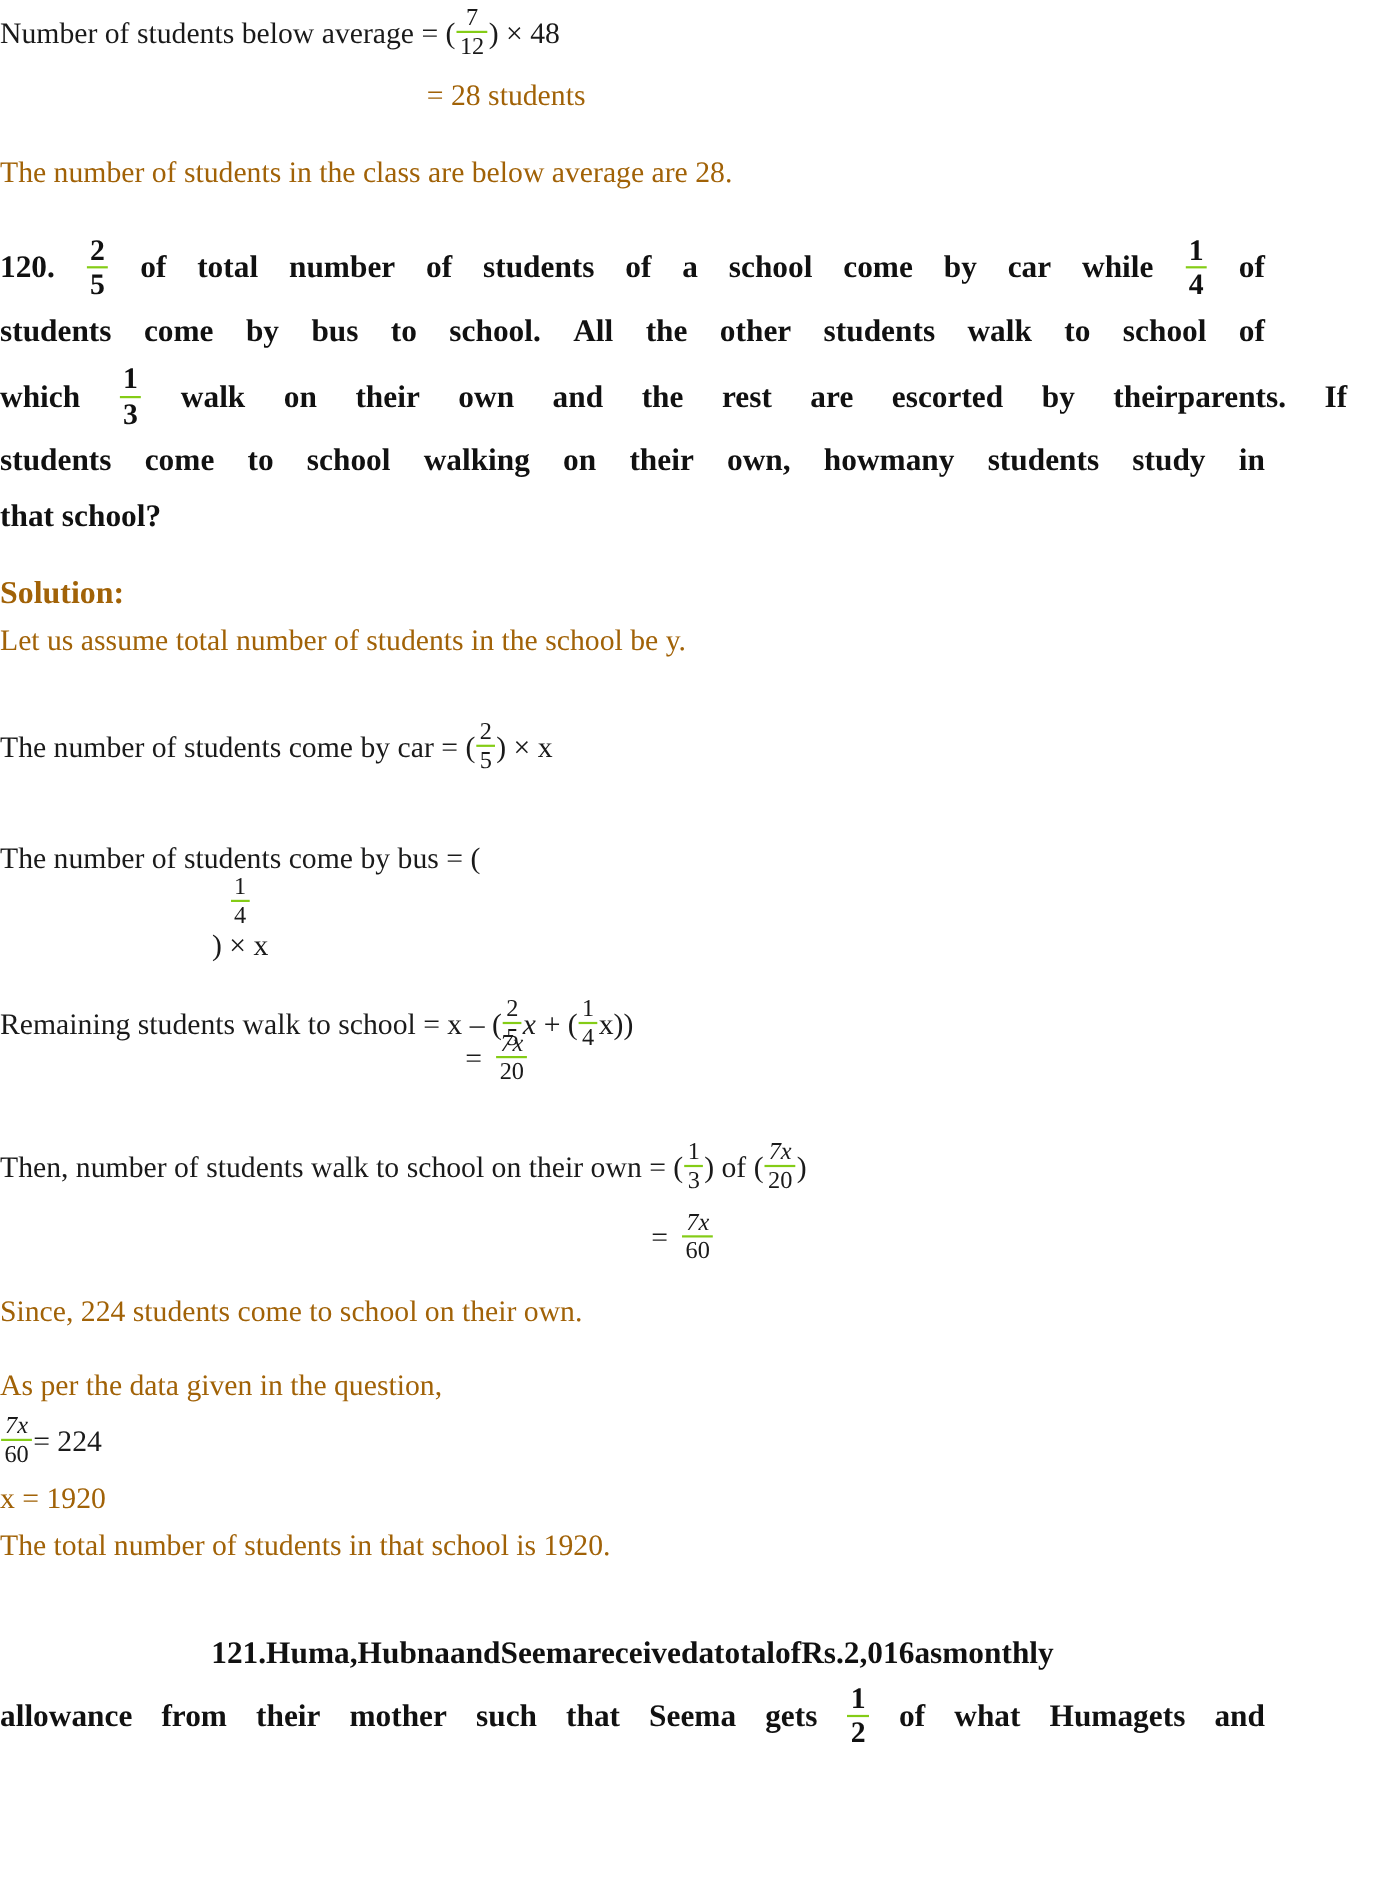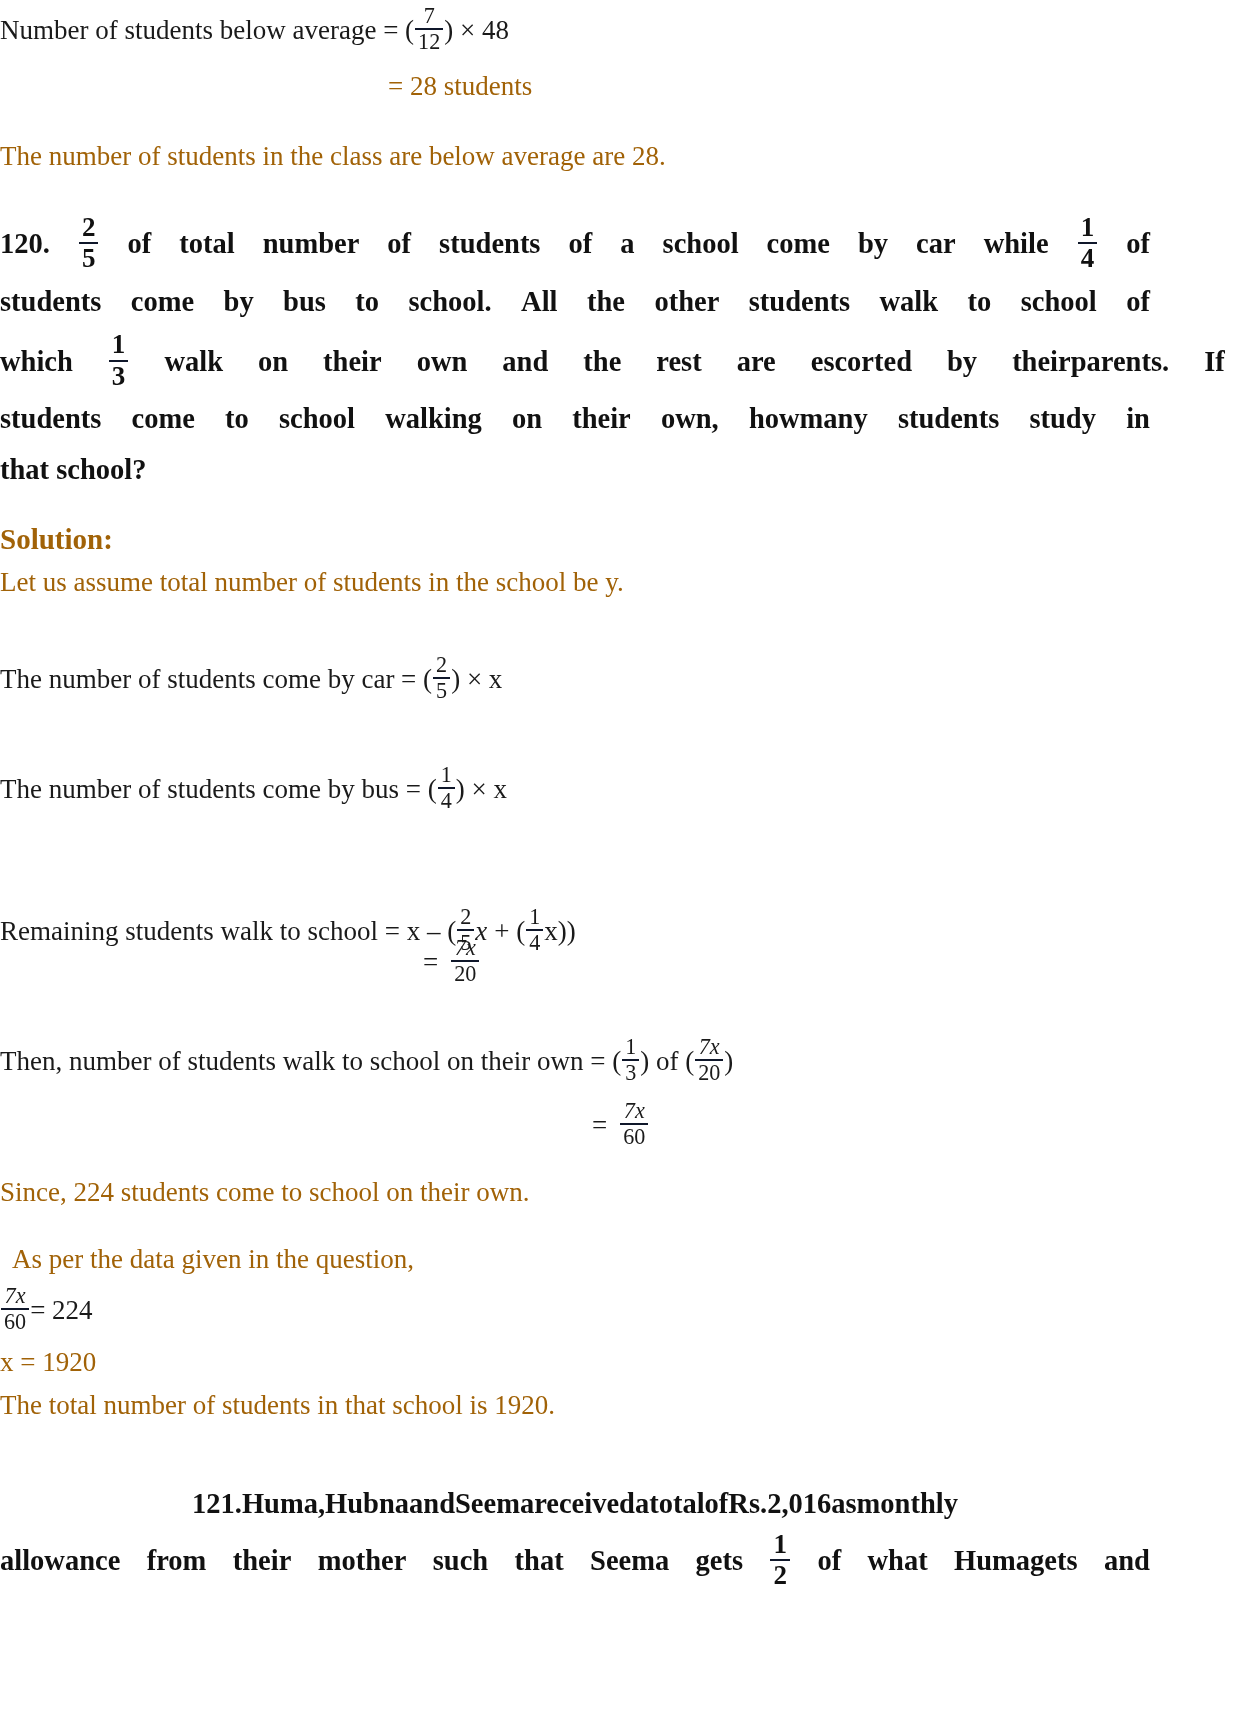--- a/index.html
+++ b/index.html
@@ -67,21 +67,21 @@
     display: block;
     padding: 0 3px 1px 3px;
     font-size: 0.82em;
     line-height: 1;
   }
   .frac .den {
     display: block;
     padding: 1px 3px 0 3px;
     font-size: 0.82em;
     line-height: 1;
-    border-top: 2px solid #0f172a;
+    border-top: 2px solid #84cc16;
   }
   .frac.big .num, .frac.big .den { font-size: 0.95em; }
   .ital { font-style: italic; }
   .eqrow {
     position: absolute;
     display: flex;
     align-items: center;
     white-space: nowrap;
     font-size: 27px;
   }
@@ -203,21 +203,21 @@
 
   <div class="eqrow" style="left:0px; top:655px;">
     <span>The number of students come by car = (</span>
     <span class="frac">
       <span class="num">2</span>
       <span class="den">5</span>
     </span>
     <span>) × x</span>
   </div>
 
-  <div class="eqrow" style="left:0px; top:765px;">
+  <div class="eqrow" style="left:0px; top:765px;flex-direction:column;">
     <span>The number of students come by bus = (</span>
     <span class="frac">
       <span class="num">1</span>
       <span class="den">4</span>
     </span>
     <span>) × x</span>
   </div>
 
   <div class="eqrow" style="left:0px; top:907px;">
     <span>Remaining students walk to school = x – (</span>
@@ -262,21 +262,21 @@
     <span>=</span>
     <span class="sp-l"></span>
     <span class="frac">
       <span class="num ital">7x</span>
       <span class="den">60</span>
     </span>
   </div>
 
   <div class="line body-text" style="left:0px; top:1178px;">Since, 224 students come to school on their own.</div>
 
-  <div class="line body-text" style="left:12px; top:1245px;">As per the data given in the question,</div>
+  <div class="line body-text" style="left:0px; top:1245px;">As per the data given in the question,</div>
 
   <div class="eqrow" style="left:0px; top:1286px;">
     <span class="frac">
       <span class="num ital">7x</span>
       <span class="den">60</span>
     </span>
     <span>= 224</span>
   </div>
 
   <div class="line body-text" style="left:0px; top:1348px;">x = 1920</div>

